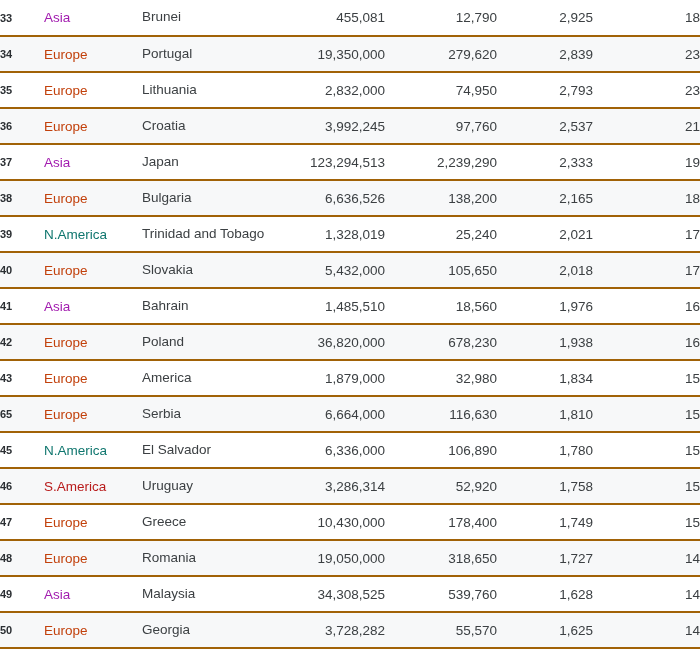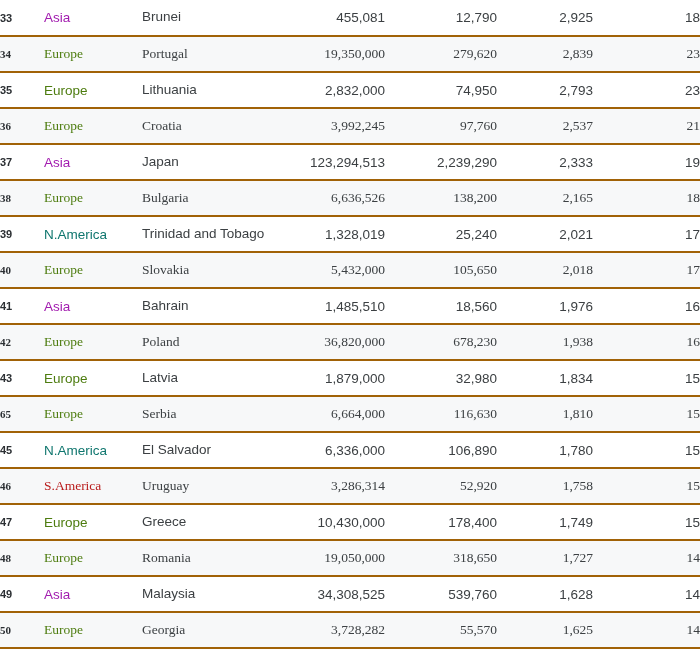--- a/index.html
+++ b/index.html
@@ -21,21 +21,20 @@
   }
   #ranking-table tr {
     border-bottom: 2px solid #a16207;
     margin-left: 19px;
   }
   #ranking-table tr.odd-row {
     background: #ffffff;
   }
   #ranking-table tr.even-row {
     background: #f7f8f9;
-    font-family: Liberation Serif, serif;
   }
   #ranking-table td {
     padding: 0;
     vertical-align: middle;
     height: 36px;
     box-sizing: border-box;
   }
   
   .col-rank    { width: 44px;  }
   .col-region  { width: 98px;  }
@@ -69,21 +68,21 @@
     font-size: 13.5px;
     color: #3c4043;
     text-align: right;
     padding-right: 11px;
     white-space: nowrap;
   }
   .cell-last {
     padding-right: 10px;
   }
   .region-asia      { color: #a21caf; }
-  .region-europe    { color: #4d7c0f; }
+  .region-europe    { color: #c2410c; }
   .region-namerica  { color: #0f766e; }
   .region-samerica  { color: #b91c1c; }
 </style>
 </head>
 <body>
 
 <table id="ranking-table">
   <colgroup>
     <col class="col-rank">
       <col class="col-region">
@@ -180,21 +179,21 @@
         <td class="cell-region region-europe">Europe</td>
         <td class="cell-country">Poland</td>
         <td class="cell-num">36,820,000</td>
         <td class="cell-num">678,230</td>
         <td class="cell-num">1,938</td>
         <td class="cell-num cell-last">16</td>
       </tr>
       <tr class="odd-row">
         <td class="cell-rank">43</td>
         <td class="cell-region region-europe">Europe</td>
-        <td class="cell-country">Latvia</td>
+        <td class="cell-country">America</td>
         <td class="cell-num">1,879,000</td>
         <td class="cell-num">32,980</td>
         <td class="cell-num">1,834</td>
         <td class="cell-num cell-last">15</td>
       </tr>
       <tr class="even-row">
         <td class="cell-rank">65</td>
         <td class="cell-region region-europe">Europe</td>
         <td class="cell-country">Serbia</td>
         <td class="cell-num">6,664,000</td>

